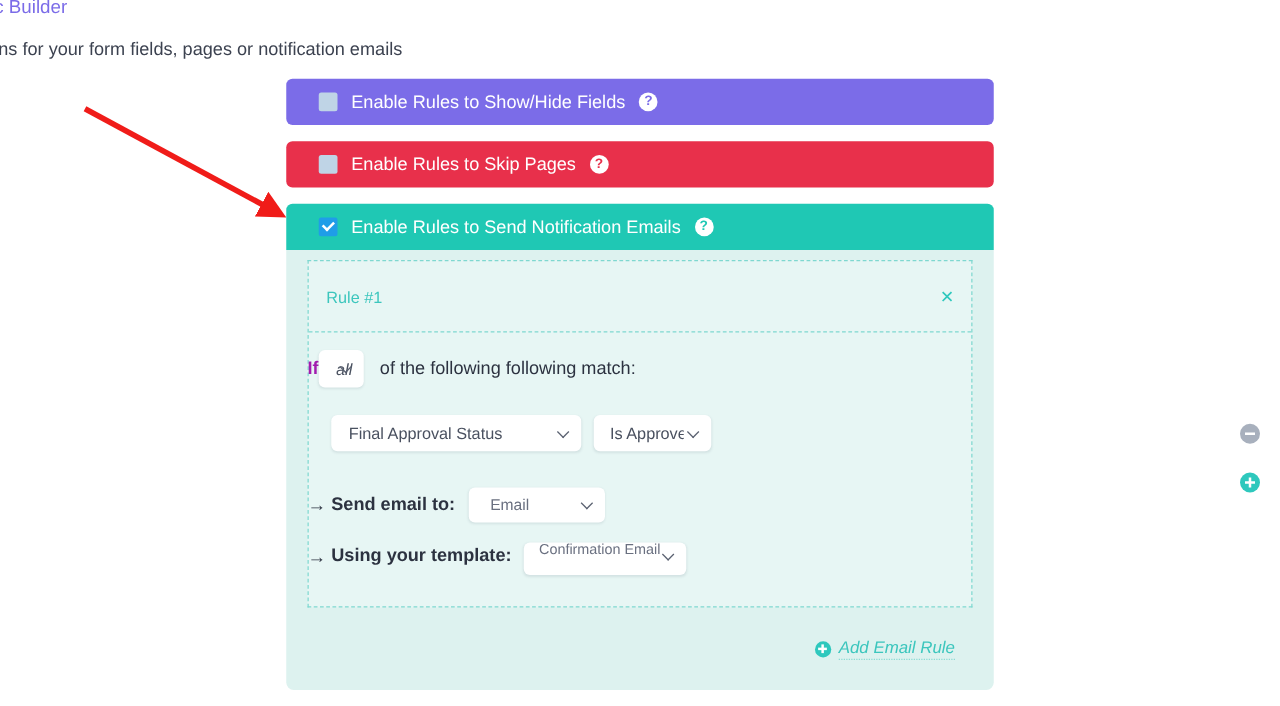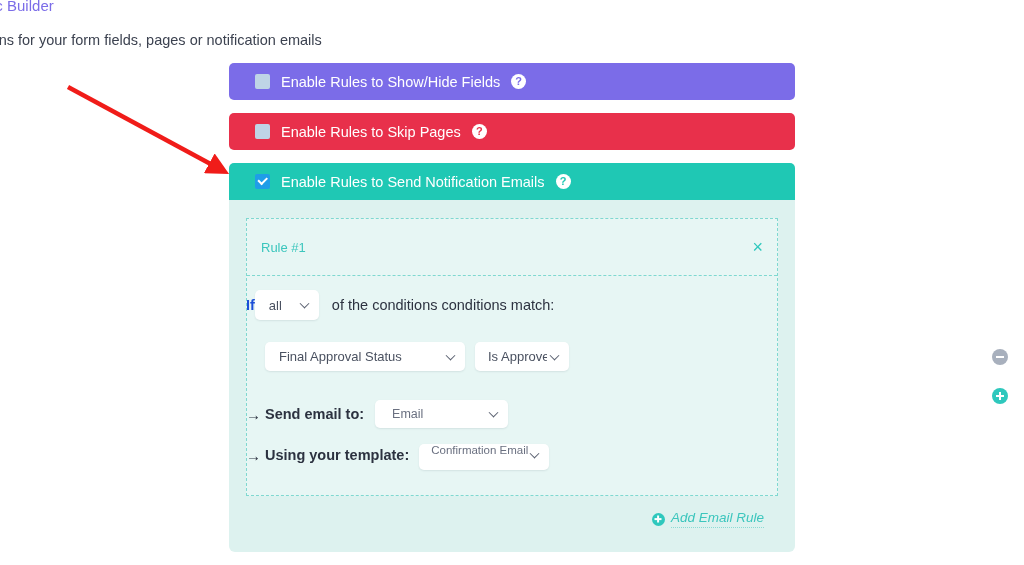--- a/index.html
+++ b/index.html
@@ -101,21 +101,21 @@
     top: 200px;
     width: 566px;
     height: 352px;
     background: #ddf2ef;
     border-radius: 0 0 6px 6px;
   }
 
   .rule-box {
     position: absolute;
     left: 17px;
-    top: 18px;
+    top: 8px;
     width: 532px;
     height: 278px;
     background: #e7f6f4;
     border: 1.5px dashed #7fd8d0;
   }
 
   .rule-head {
     position: relative;
     height: 57px;
     border-bottom: 1.5px dashed #7fd8d0;
@@ -142,21 +142,21 @@
 
   
   .if-row {
     display: flex;
     align-items: center;
     padding: 14px 0 0 0;
     margin-left: 1px;
   }
   .if-word {
     font-size: 14.5px;
-    color: #1d4ed8;
+    color: #a21caf;
     font-weight: 700;
     margin-left: -2px;
   }
   .sel {
     appearance: none;
     -webkit-appearance: none;
     background: #ffffff;
     border: none;
     border-radius: 5px;
     font-family: "Liberation Sans", sans-serif;
@@ -173,21 +173,21 @@
     content: "";
     position: absolute;
     right: 11px;
     top: 50%;
     width: 6px; height: 6px;
     border-right: 1.6px solid #5a6170;
     border-bottom: 1.6px solid #5a6170;
     transform: translateY(-70%) rotate(45deg);
     pointer-events: none;
   }
-  .sel-all { width: 64px; height: 30px; padding: 0 0 0 14px; }
+  .sel-all { width: 36px; height: 30px; padding: 0 0 0 14px; font-style: italic; }
   .if-tail {
     font-size: 14.5px;
     color: #2c3240;
     margin-left: 13px;
     white-space: nowrap;
   }
 
   
   .cond-row {
     display: flex;
@@ -237,21 +237,21 @@
     color: #2c3240;
     margin-right: 4px;
     margin-left: -2px;
   }
   .act-label {
     font-size: 14.5px;
     color: #2c3240;
     font-weight: 700;
     white-space: nowrap;
   }
-  .sel-email    { width: 133px; height: 28px; padding: 0 22px 0 17px; margin-left: 11px; font-size: 12.5px; color: #6a7080; }
+  .sel-email    { width: 109px; height: 28px; padding: 0 22px 0 17px; margin-left: 11px; font-size: 12.5px; color: #6a7080; }
   .sel-template { width: 130px; height: 26px; padding: 0 20px 16px 12px; margin-left: 10px; font-size: 11.5px; color: #6a7080; }
 
   
   .add-rule {
     position: absolute;
     right: 31px;
     top: 310px;
     display: flex;
     align-items: center;
     cursor: pointer;
@@ -322,21 +322,21 @@
 
       <div class="rule-body">
 
         <div class="if-row">
           <span class="if-word">If</span>
           <span class="sel-wrap">
             <select class="sel sel-all">
               <option>all</option>
             </select>
           </span>
-          <span class="if-tail">of the conditions conditions match:</span>
+          <span class="if-tail">of the following following match:</span>
         </div>
 
         <div class="cond-row">
           <span class="sel-wrap">
             <select class="sel sel-field">
               <option>Final Approval Status</option>
             </select>
           </span>
           <span class="sel-wrap">
             <select class="sel sel-op">

